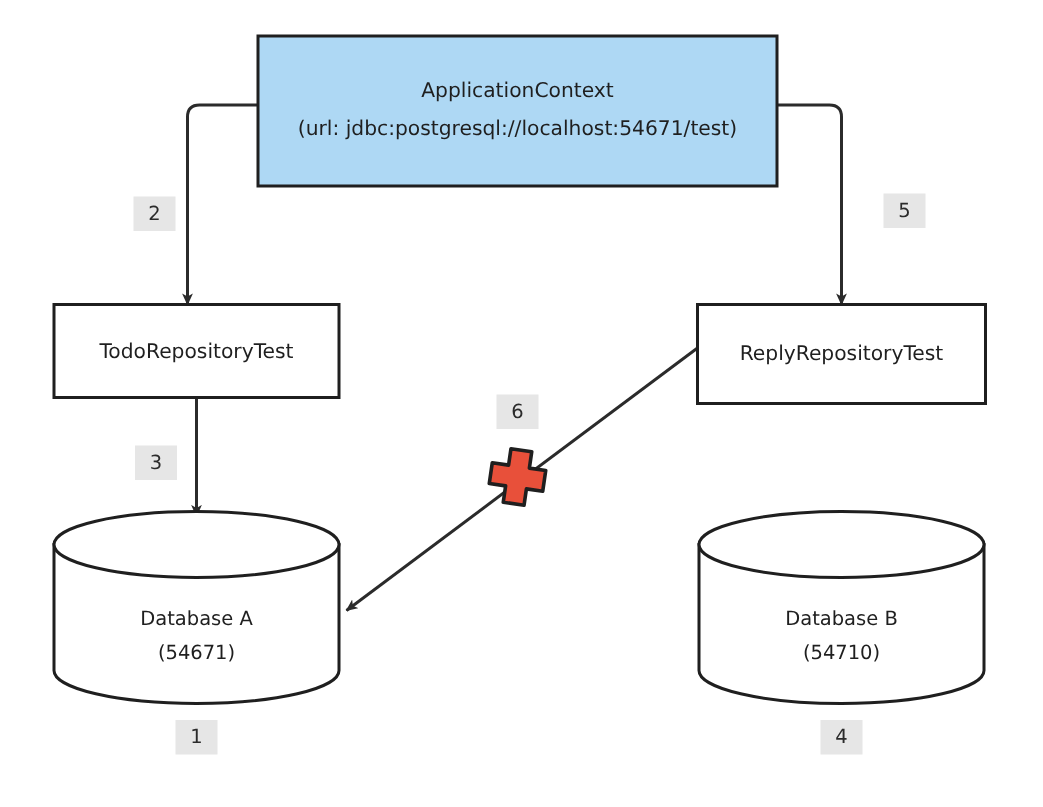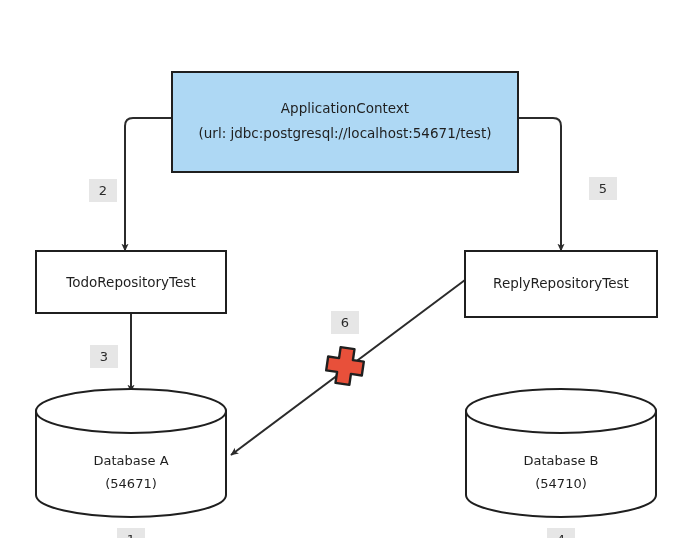--- a/index.html
+++ b/index.html
@@ -11,21 +11,20 @@
     width: 695px;
     height: 538px;
     position: relative;
     overflow: hidden;
     font-family: "DejaVu Sans", "Liberation Sans", sans-serif;
     color: #1f1f1f;
   }
   #canvas {
     position: absolute;
     inset: 0;
-    margin-top: 48px;
   }
   svg.diagram {
     position: absolute;
     top: 0;
     left: 0;
     width: 695px;
     height: 538px;
   }
   .node-label {
     font-family: "DejaVu Sans", "Liberation Sans", sans-serif;

